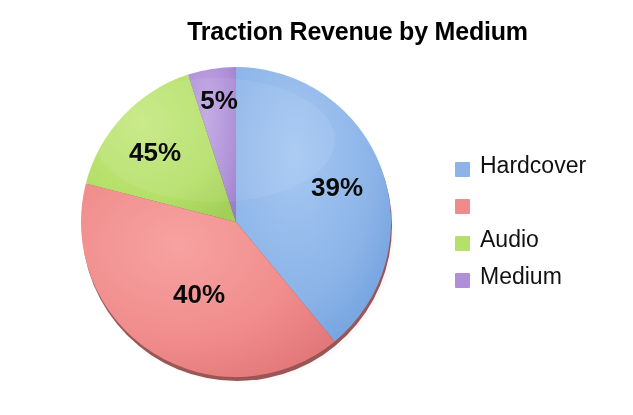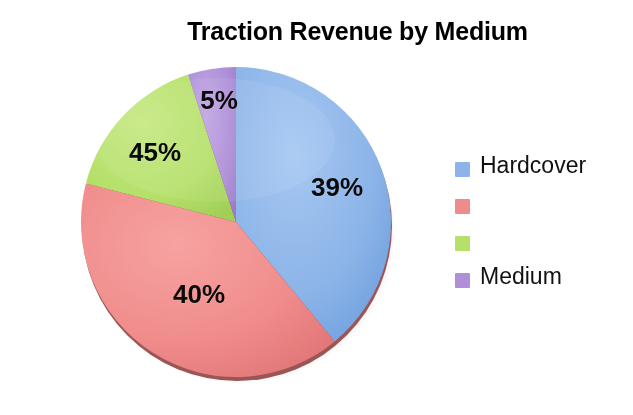--- a/index.html
+++ b/index.html
@@ -138,20 +138,21 @@
   <div id="legend">
     <div class="legend-item">
       <span class="legend-swatch" style="background:#8cb4e8;"></span>
       <span class="legend-label">Hardcover</span>
     </div>
     <div class="legend-item">
       <span class="legend-swatch" style="background:#f08b8b;"></span>
     </div>
     <div class="legend-item">
       <span class="legend-swatch" style="background:#b5e06a;"></span>
+      <span class="legend-label">Audio</span>
     </div>
     <div class="legend-item">
       <span class="legend-swatch" style="background:#ae8fd8;"></span>
       <span class="legend-label">Medium</span>
     </div>
   </div>
 
 </div>
 
 </body></html>

